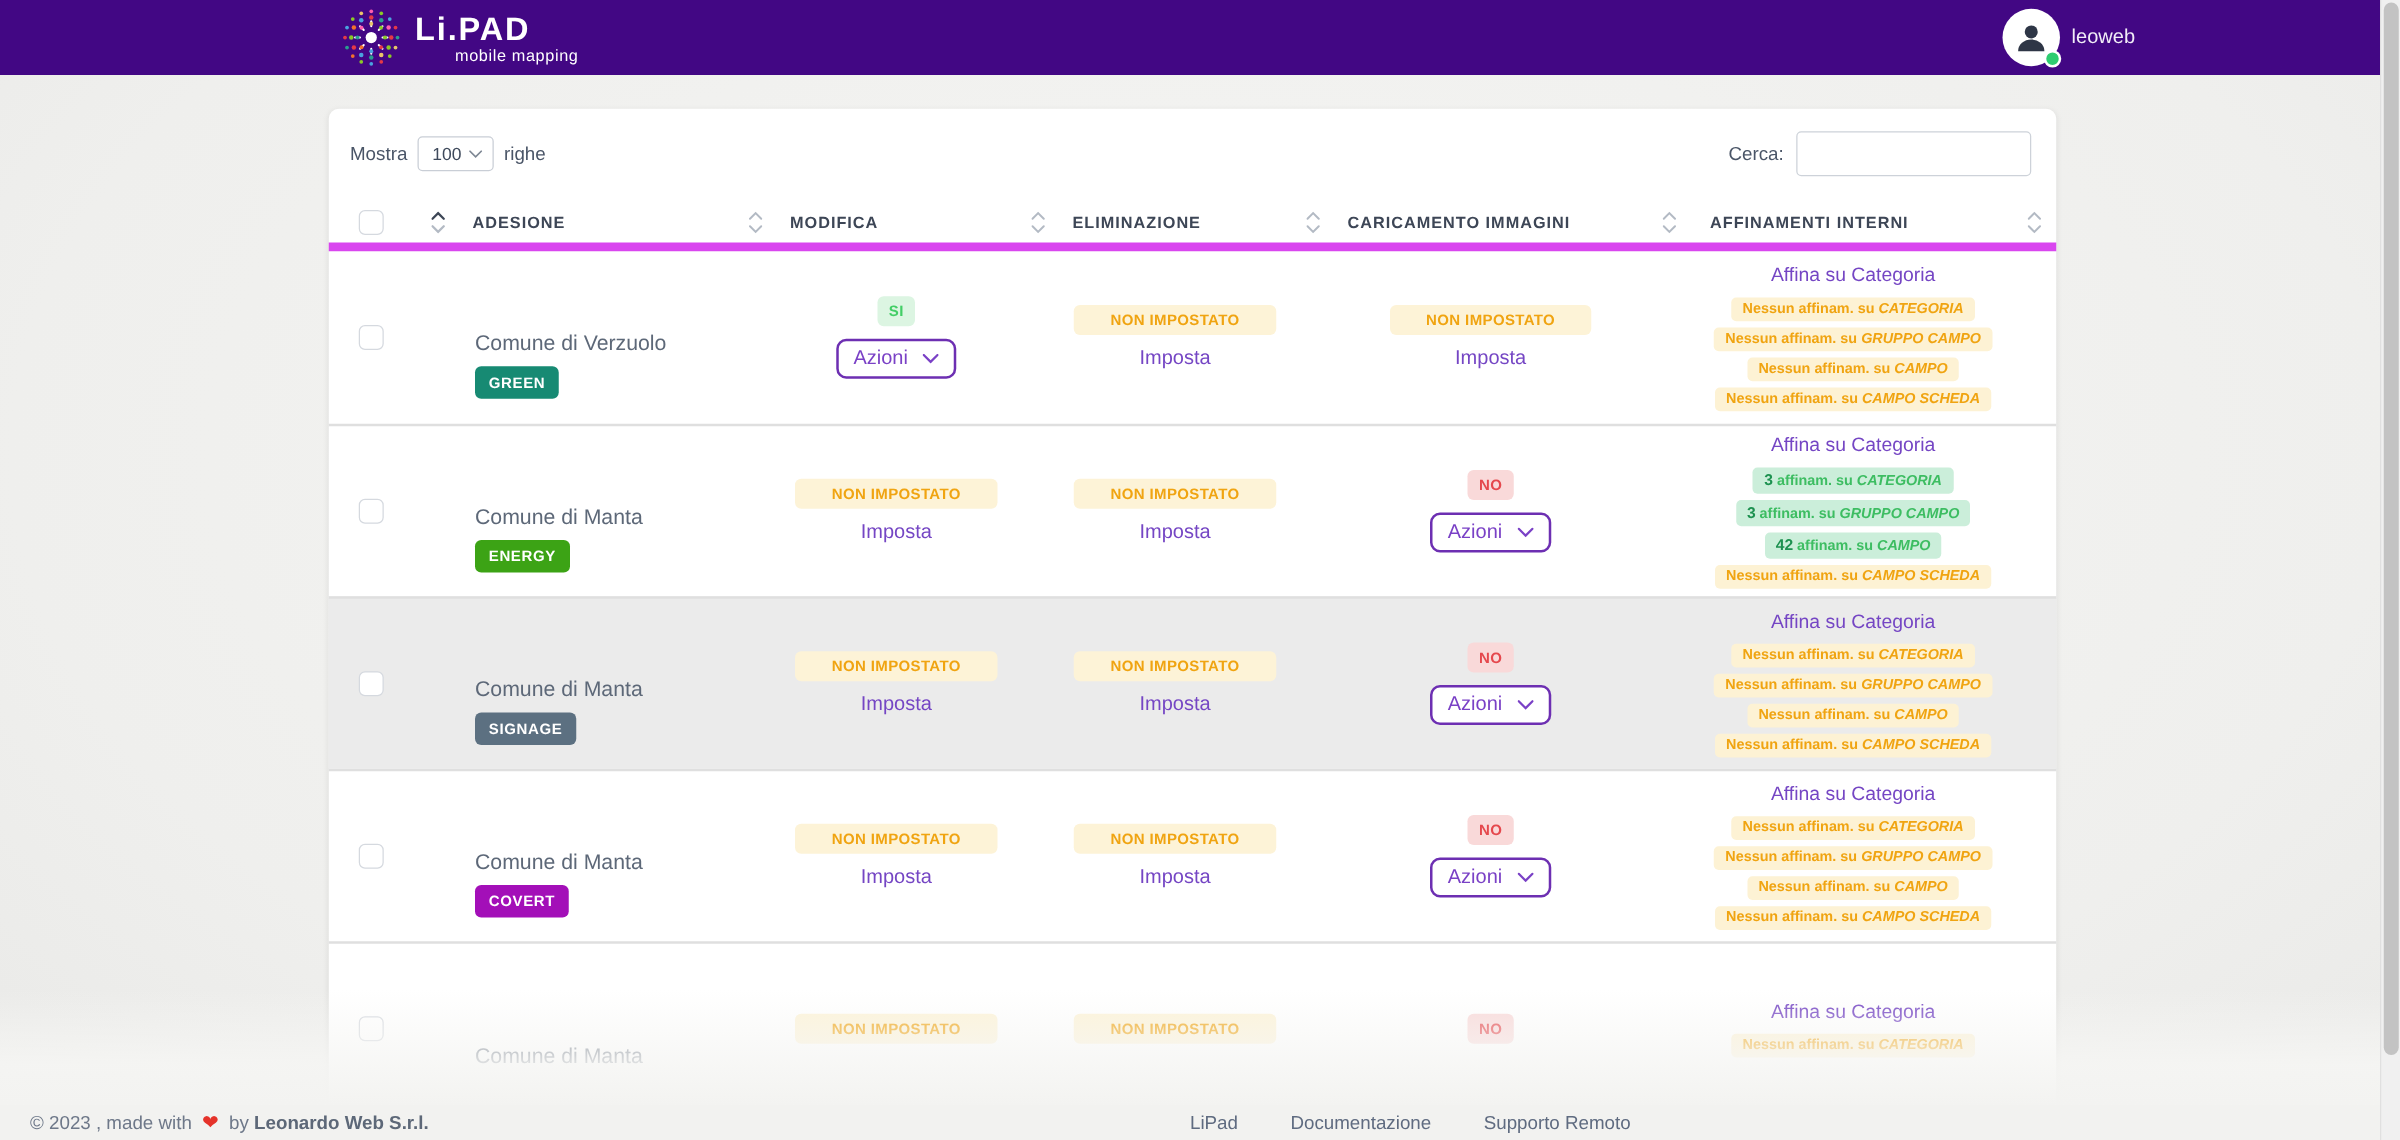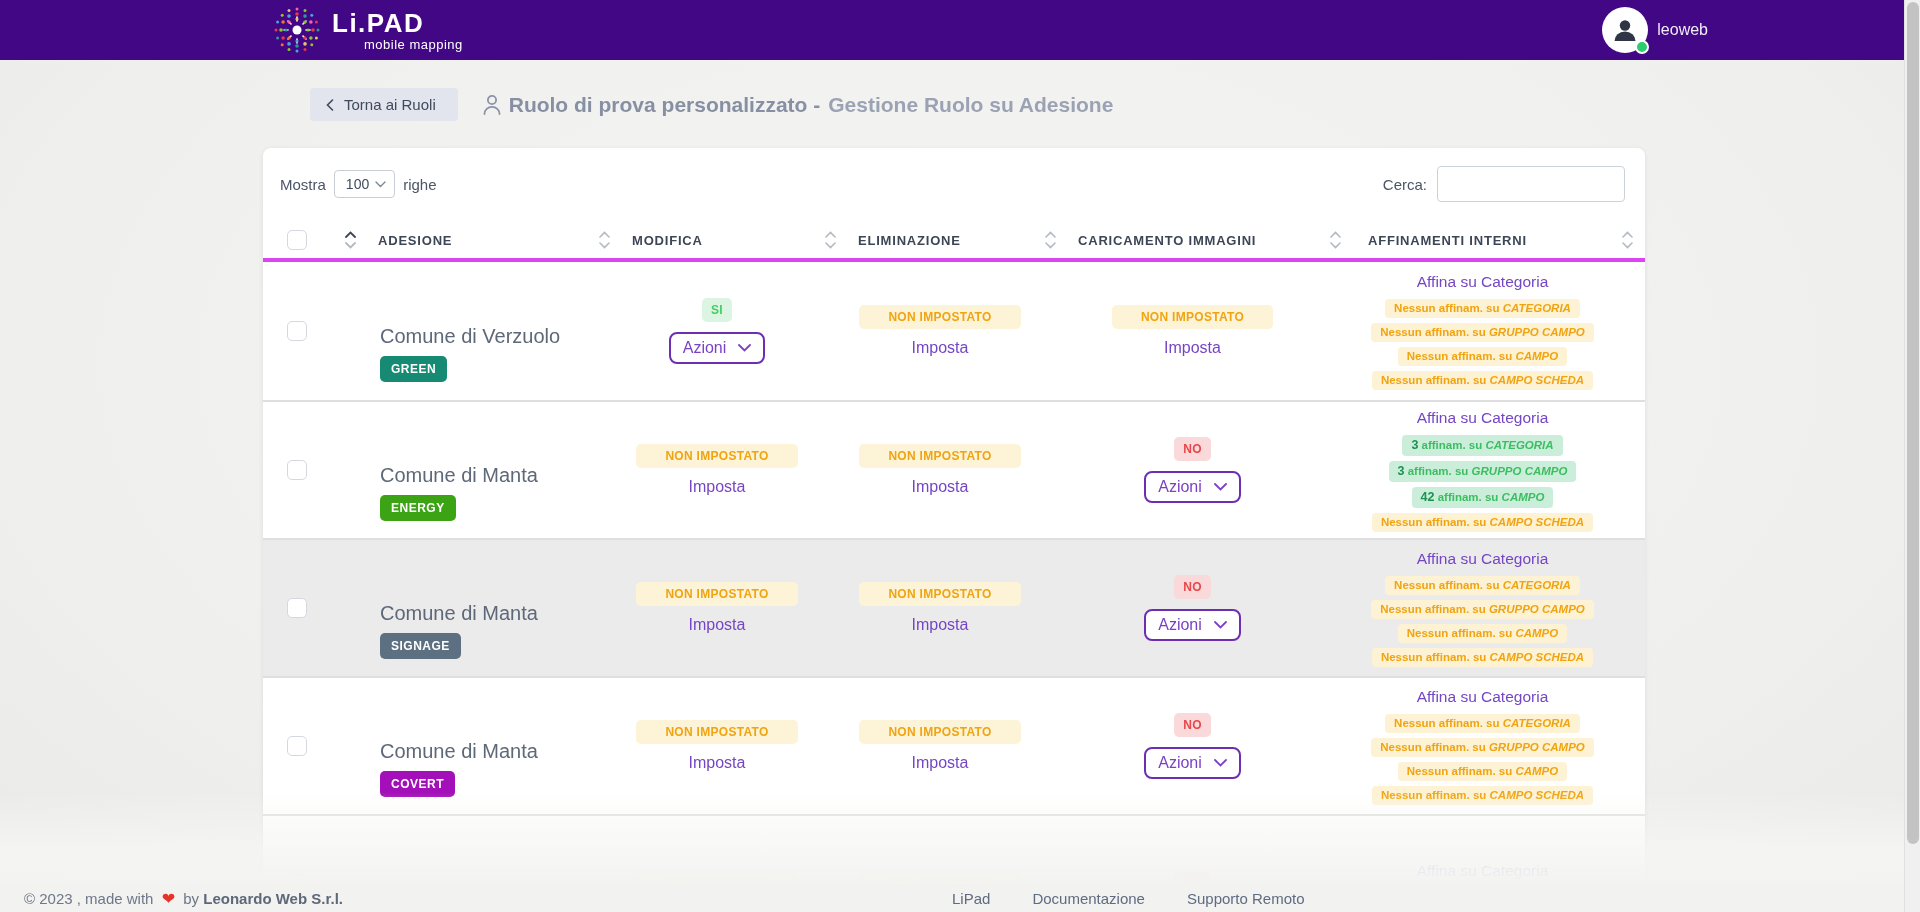--- a/index.html
+++ b/index.html
@@ -47,36 +47,36 @@
   .search-wrap { display:flex; align-items:center; gap:10px; font-size:15px; color:#4a5567; }
   .search-input { width:188px; height:36px; border:1px solid #cdd2d9; border-radius:4px;
     background:#fff; font-size:15px; padding:0 8px; font-family:inherit; }
 
   .grid { display:grid;
     grid-template-columns:67px 40px 214px 40px 186px 40px 180px 40px 245px 40px 255px 35px; }
   .c1{grid-column:1} .c2{grid-column:2} .c3{grid-column:3} .c4{grid-column:4}
   .c5{grid-column:5} .c6{grid-column:6} .c7{grid-column:7} .c8{grid-column:8}
   .c9{grid-column:9} .c10{grid-column:10} .c11{grid-column:11} .c12{grid-column:12}
 
-  .thead { margin-top:20px; height:40px; align-items:center; border-bottom:4px solid #d946ef; }
+  .thead { margin-top:20px; height:40px; align-items:center; border-bottom:7px solid #d946ef; }
   .th-label { font-size:13px; font-weight:bold; letter-spacing:.8px; color:#3d4656; padding-left:8px; }
   .c11.th-label { padding-left:13px; }
   .sorter { display:flex; flex-direction:column; align-items:center; gap:4px; color:#b3bac4; cursor:pointer; }
   .sorter .active { color:#3d4656; }
   .cb { appearance:none; -webkit-appearance:none; width:20px; height:20px; border:1px solid #d5d9df;
     border-radius:5px; background:#fff; margin:0 auto; display:block; cursor:pointer; }
   .cbcell { display:flex; align-items:center; justify-content:center; }
 
   .trow { min-height:138px; align-items:stretch; }
   .trow + .trow { border-top:2px solid #dfdfdf; }
   .trow.striped { background:#ebebeb; }
   .cellv { display:flex; flex-direction:column; align-items:center; justify-content:center; gap:10px; }
   .c-ades { align-items:flex-start; padding-left:10px; gap:8px; }
   .c-aff { gap:5px; }
-  .name { font-size:20px; color:#5d6878;margin-top:44px; }
+  .name { font-size:17px; color:#5d6878;margin-top:44px; }
   .tag { display:inline-block; color:#fff; font-weight:bold; font-size:12px; padding:6px 11px;
     border-radius:5px; letter-spacing:.5px; }
   .tag-green { background:#178a73; } .tag-energy { background:#3ca315; }
   .tag-signage { background:#5c7081; } .tag-covert { background:#a30fb8; }
 
   .status { display:inline-block; padding:5px 29px; border-radius:5px; font-size:12px;
     font-weight:bold; letter-spacing:.3px; }
   .status.warn { background:#fdf3d7; color:#f0a411; }
   .status.si { background:#dcf5e2; color:#43ce66; padding:5px 9px; }
   .status.no { background:#f9d9d9; color:#e5484d; padding:5px 9px; }
@@ -185,40 +185,20 @@
         </svg>
       </span>
       <span class="status-dot"></span>
     </span>
     <span class="username">leoweb</span>
   </div>
 </header>
 
 <main>
 
-  <div class="page-head">
-    <button class="back-btn">
-      <span>
-        <svg width="8" height="12" viewBox="0 0 8 12">
-            <path d="M6.5 1 L1.5 6 L6.5 11" fill="none" stroke="#3f4a5c" stroke-width="1.6" stroke-linecap="round"></path>
-          </svg>
-      </span>
-      <span>Torna ai Ruoli</span>
-    </button>
-    <h1 class="page-title">
-      <span>
-        <svg width="18" height="21" viewBox="0 0 18 21">
-          <circle cx="9" cy="6" r="4.1" fill="none" stroke="#8b93a6" stroke-width="1.8"></circle>
-          <path d="M1.5 20 a7.5 7.2 0 0 1 15 0" fill="none" stroke="#8b93a6" stroke-width="1.8" stroke-linecap="round"></path>
-        </svg>
-      </span>
-      <span class="title-primary">Ruolo di prova personalizzato -</span>
-      <span class="title-secondary">Gestione Ruolo su Adesione</span>
-    </h1>
-  </div>
 
   <section class="card">
     <div class="controls">
       <div class="rows-per-page">
         <span>Mostra</span>
         <span class="rows-select">
           <span>100</span>
           <span>
             <svg width="11" height="7" viewBox="0 0 11 7">
                 <path d="M1 1 L5.5 5.5 L10 1" fill="none" stroke="#7e8794" stroke-width="1.4" stroke-linecap="round"></path>

